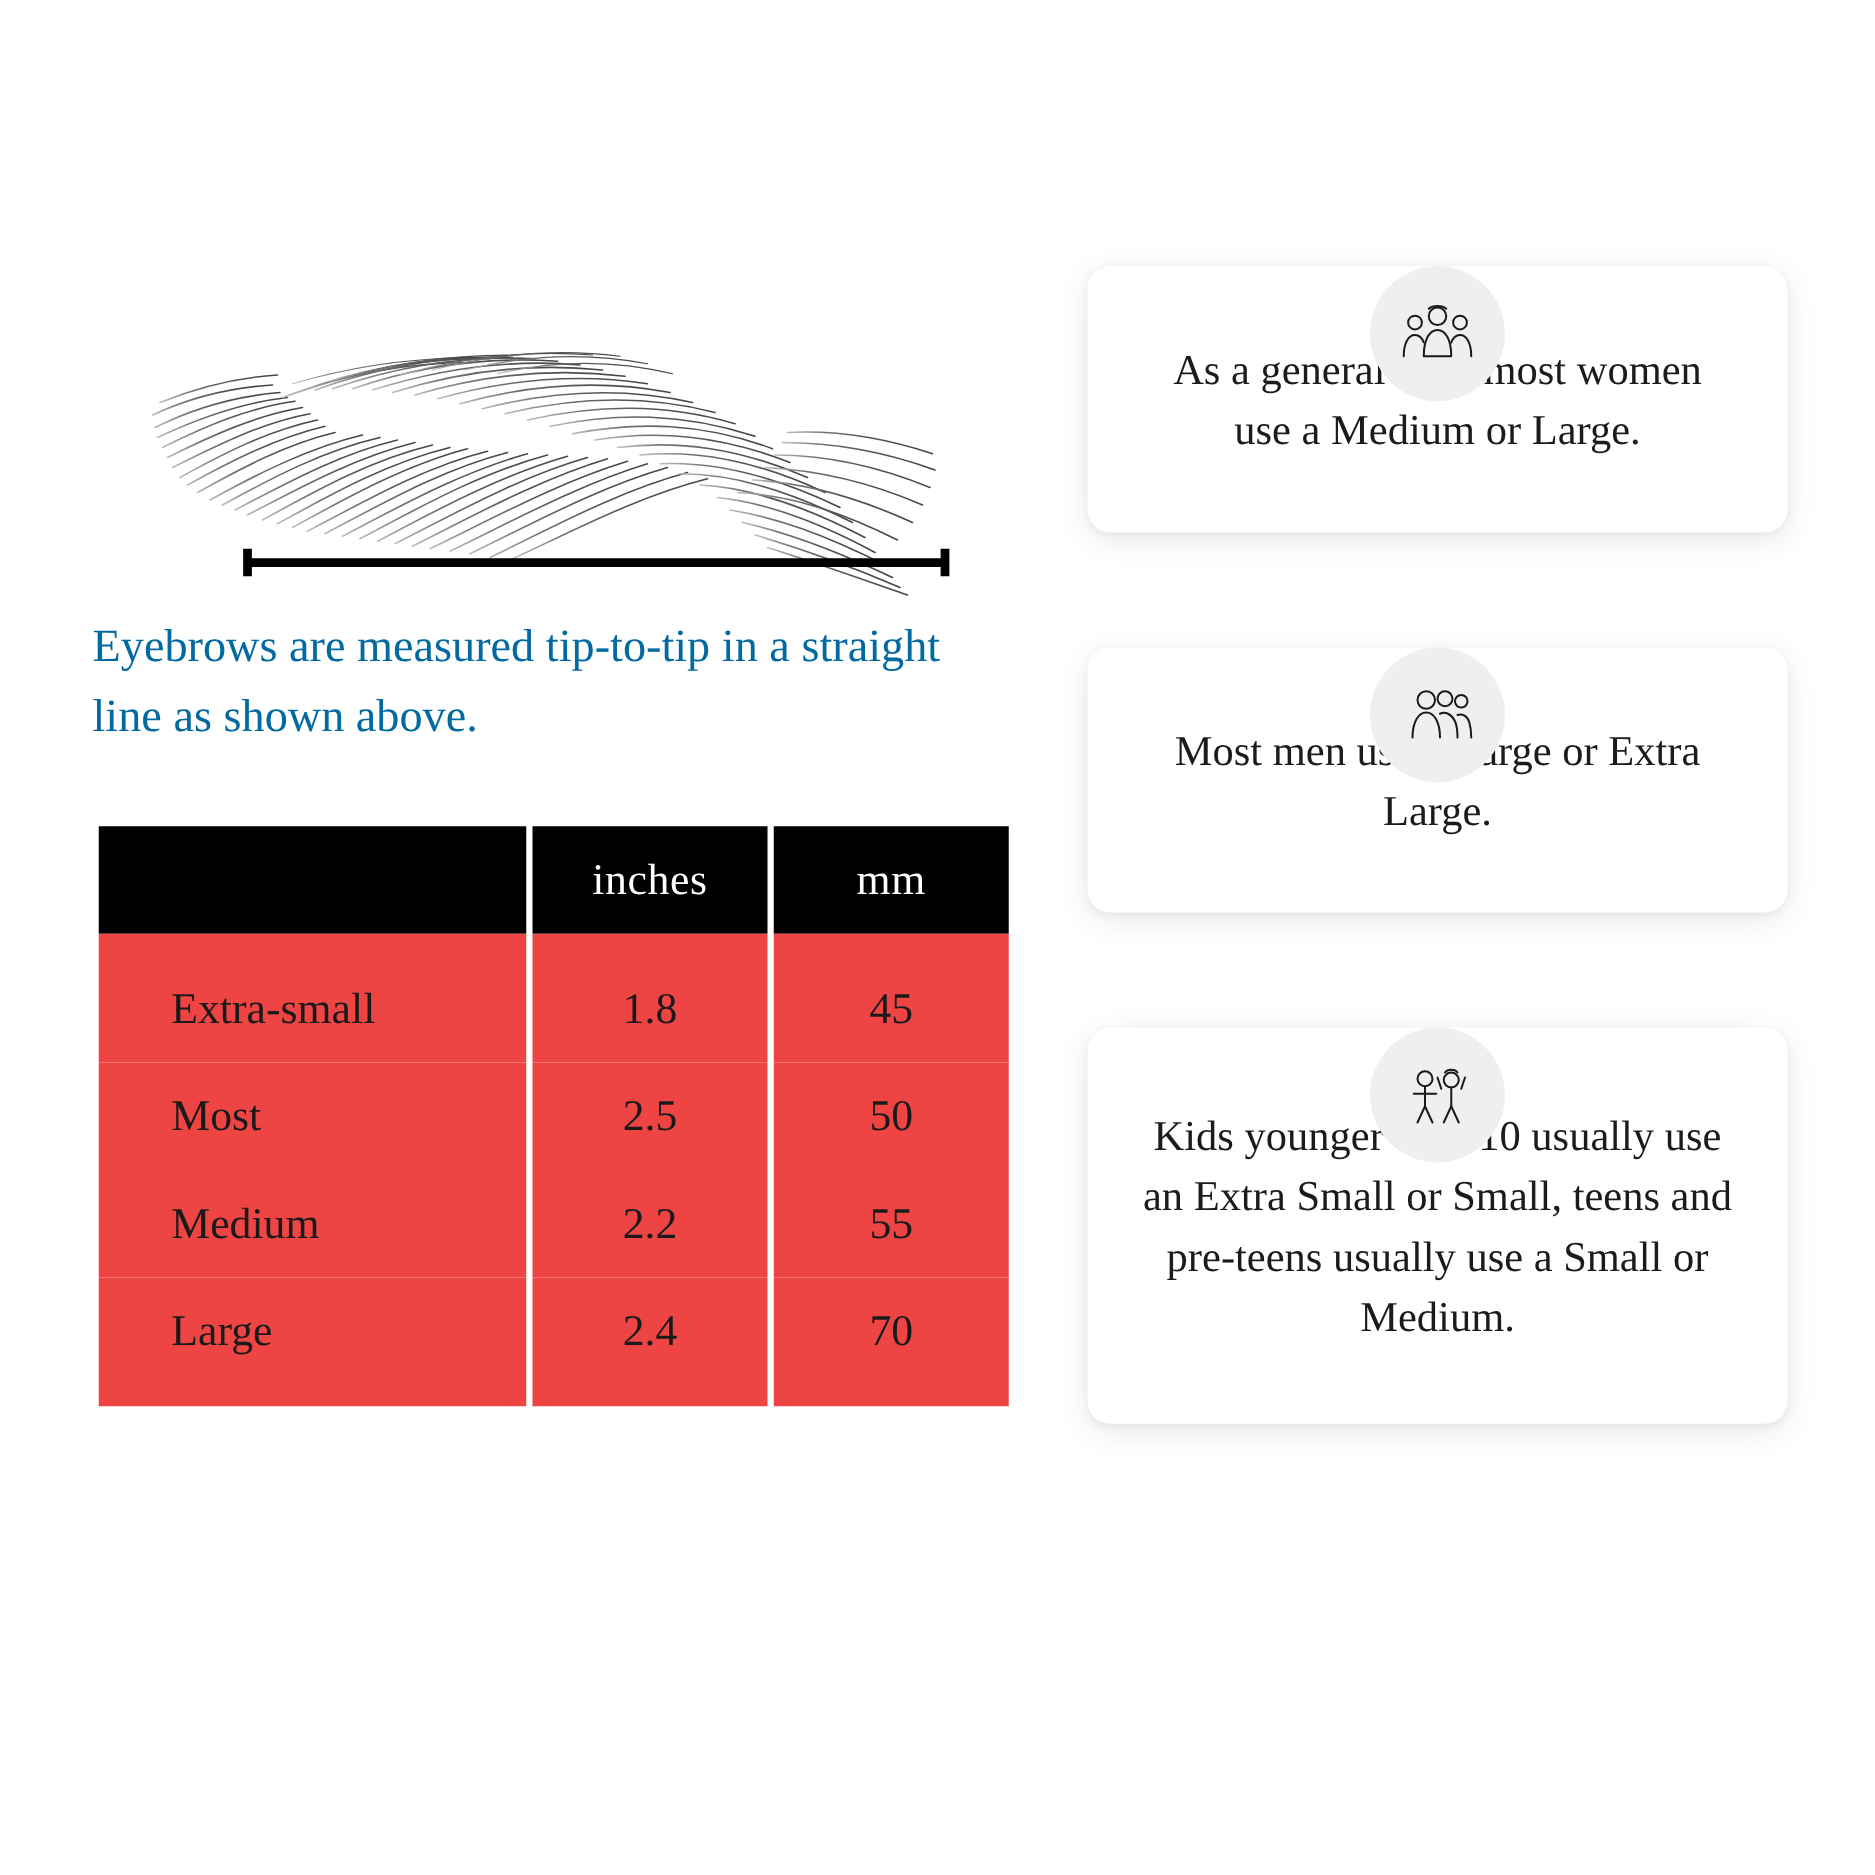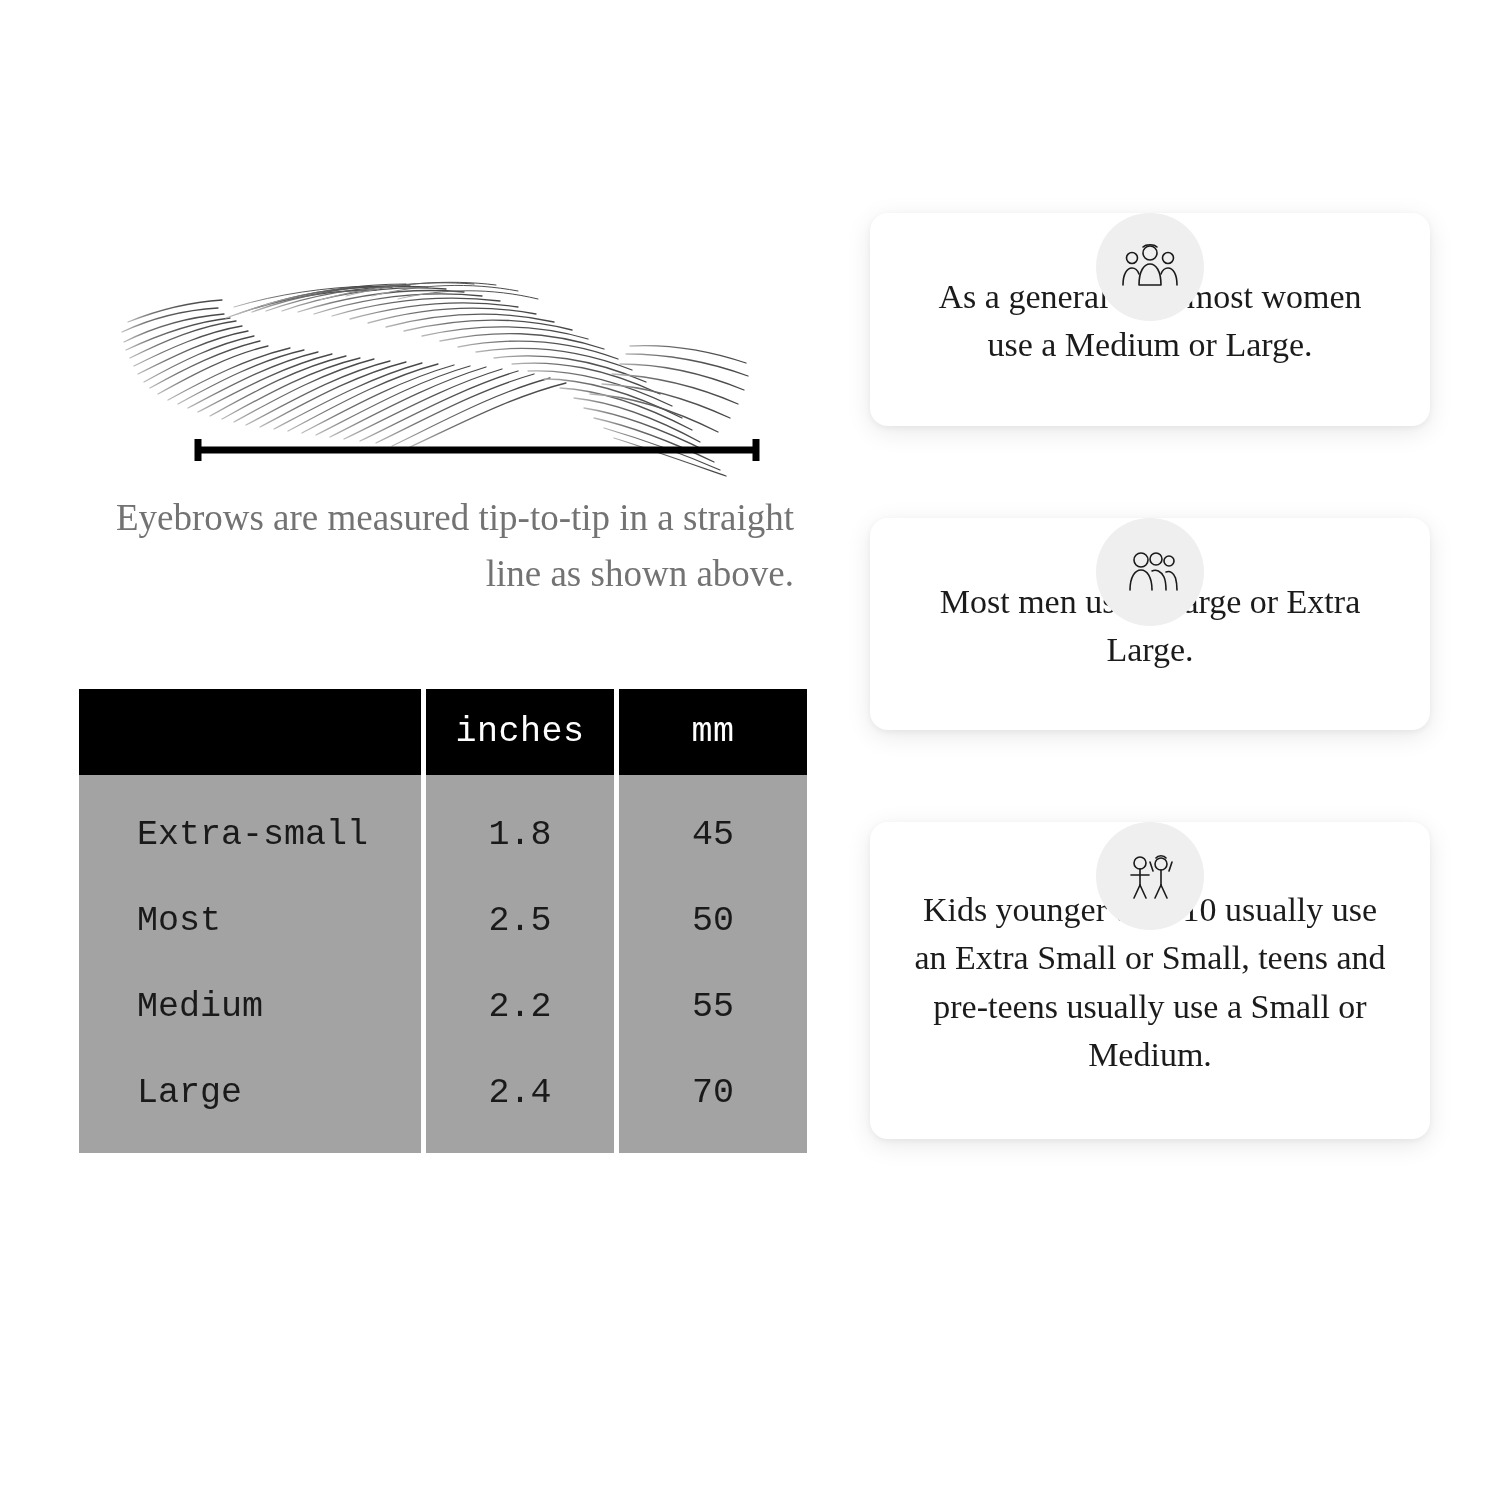--- a/index.html
+++ b/index.html
@@ -46,54 +46,53 @@
     position: absolute;
     left: 78px;
     top: 288px;
     width: 570px;
     height: 24px;
   }
 
   .caption {
     margin-top: 10px;
     width: 720px;
-    text-align: right;
+    text-align: left;
     font-size: 37px;
     line-height: 1.5;
-    color: #737373;
+    color: #0369a1;
   }
 
   
   .size-table {
-    margin-top: 88px;
+    margin-top: 60px;
     margin-left: 0px;
     border-collapse: separate;
     border-spacing: 5px 0;
     width: 722px;
     table-layout: fixed;
-    font-family: Liberation Mono, monospace;
   }
   .size-table th {
     background: #000000;
     color: #ffffff;
     font-weight: normal;
     font-size: 35px;
     height: 84px;
     vertical-align: middle;
     text-align: center;
     letter-spacing: 0.5px;
   }
   .size-table th.blank-head {
     width: 340px;
   }
   .size-table th.in-head { width: 186px; }
   .size-table th.mm-head { width: 186px; }
 
   .size-table td {
-    background: #a3a3a3;
+    background: #ef4444;
     font-size: 35px;
     height: 84px;
     vertical-align: middle;
     color: #1a1a1a;
   }
   .size-table td.name {
     text-align: left;
     padding-left: 58px;
   }
   .size-table td.num {

